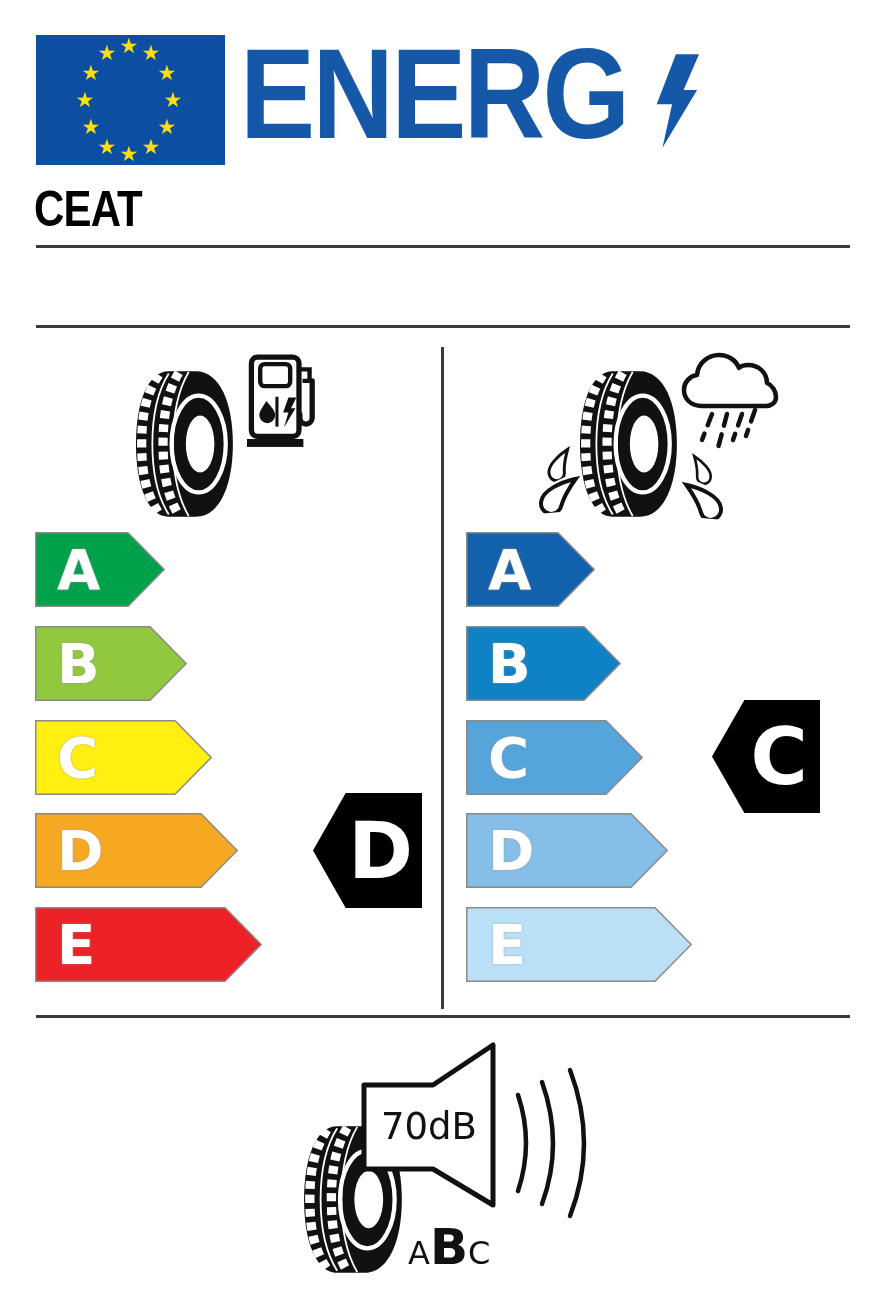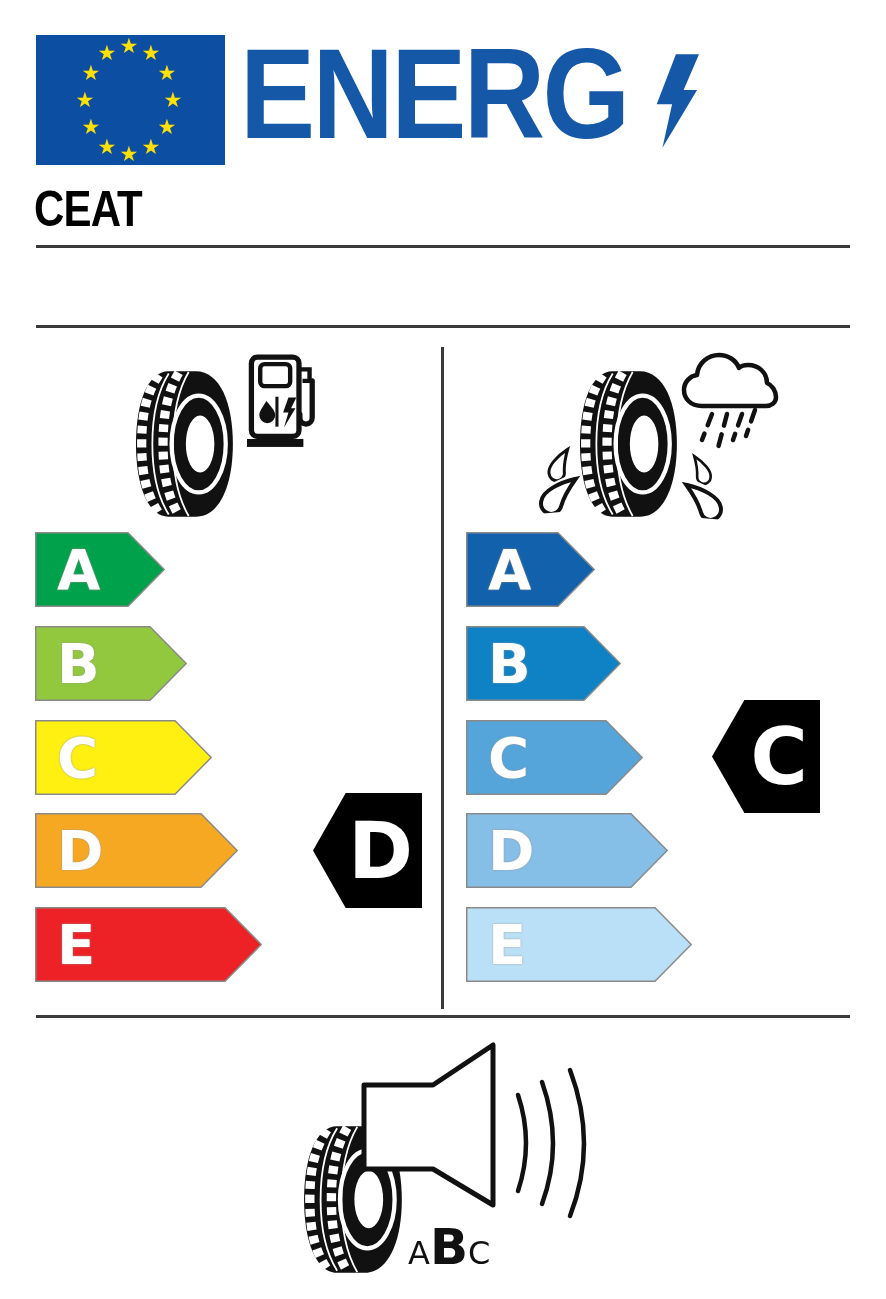--- a/index.html
+++ b/index.html
@@ -209,20 +209,21 @@
       <ellipse cx="104" cy="105" rx="20" ry="40" fill="#fff"></ellipse>
     </svg>
     <svg class="abs" style="left:0;top:0" width="340" height="260" viewBox="0 0 340 260">
       <path d="M84 45 L153 45 L213 5 L213 165 L153 129 L84 129 Z" fill="#fff" stroke="#111" stroke-width="5" stroke-linejoin="round"></path>
       <g stroke="#111" stroke-width="4.5" fill="none" stroke-linecap="round">
         <path d="M238 55 q16 48 0 96"></path>
         <path d="M262 42 q22 62 0 122"></path>
         <path d="M290 30 q28 74 0 146"></path>
       </g>
     </svg>
+    <div id="noise-db">70dB</div>
     <div id="noise-classes">
       <span class="nc-small">A</span>
         <span class="nc-big">B</span>
         <span class="nc-small">C</span>
     </div>
   </div>
 
 </div>
 
 </body></html>

